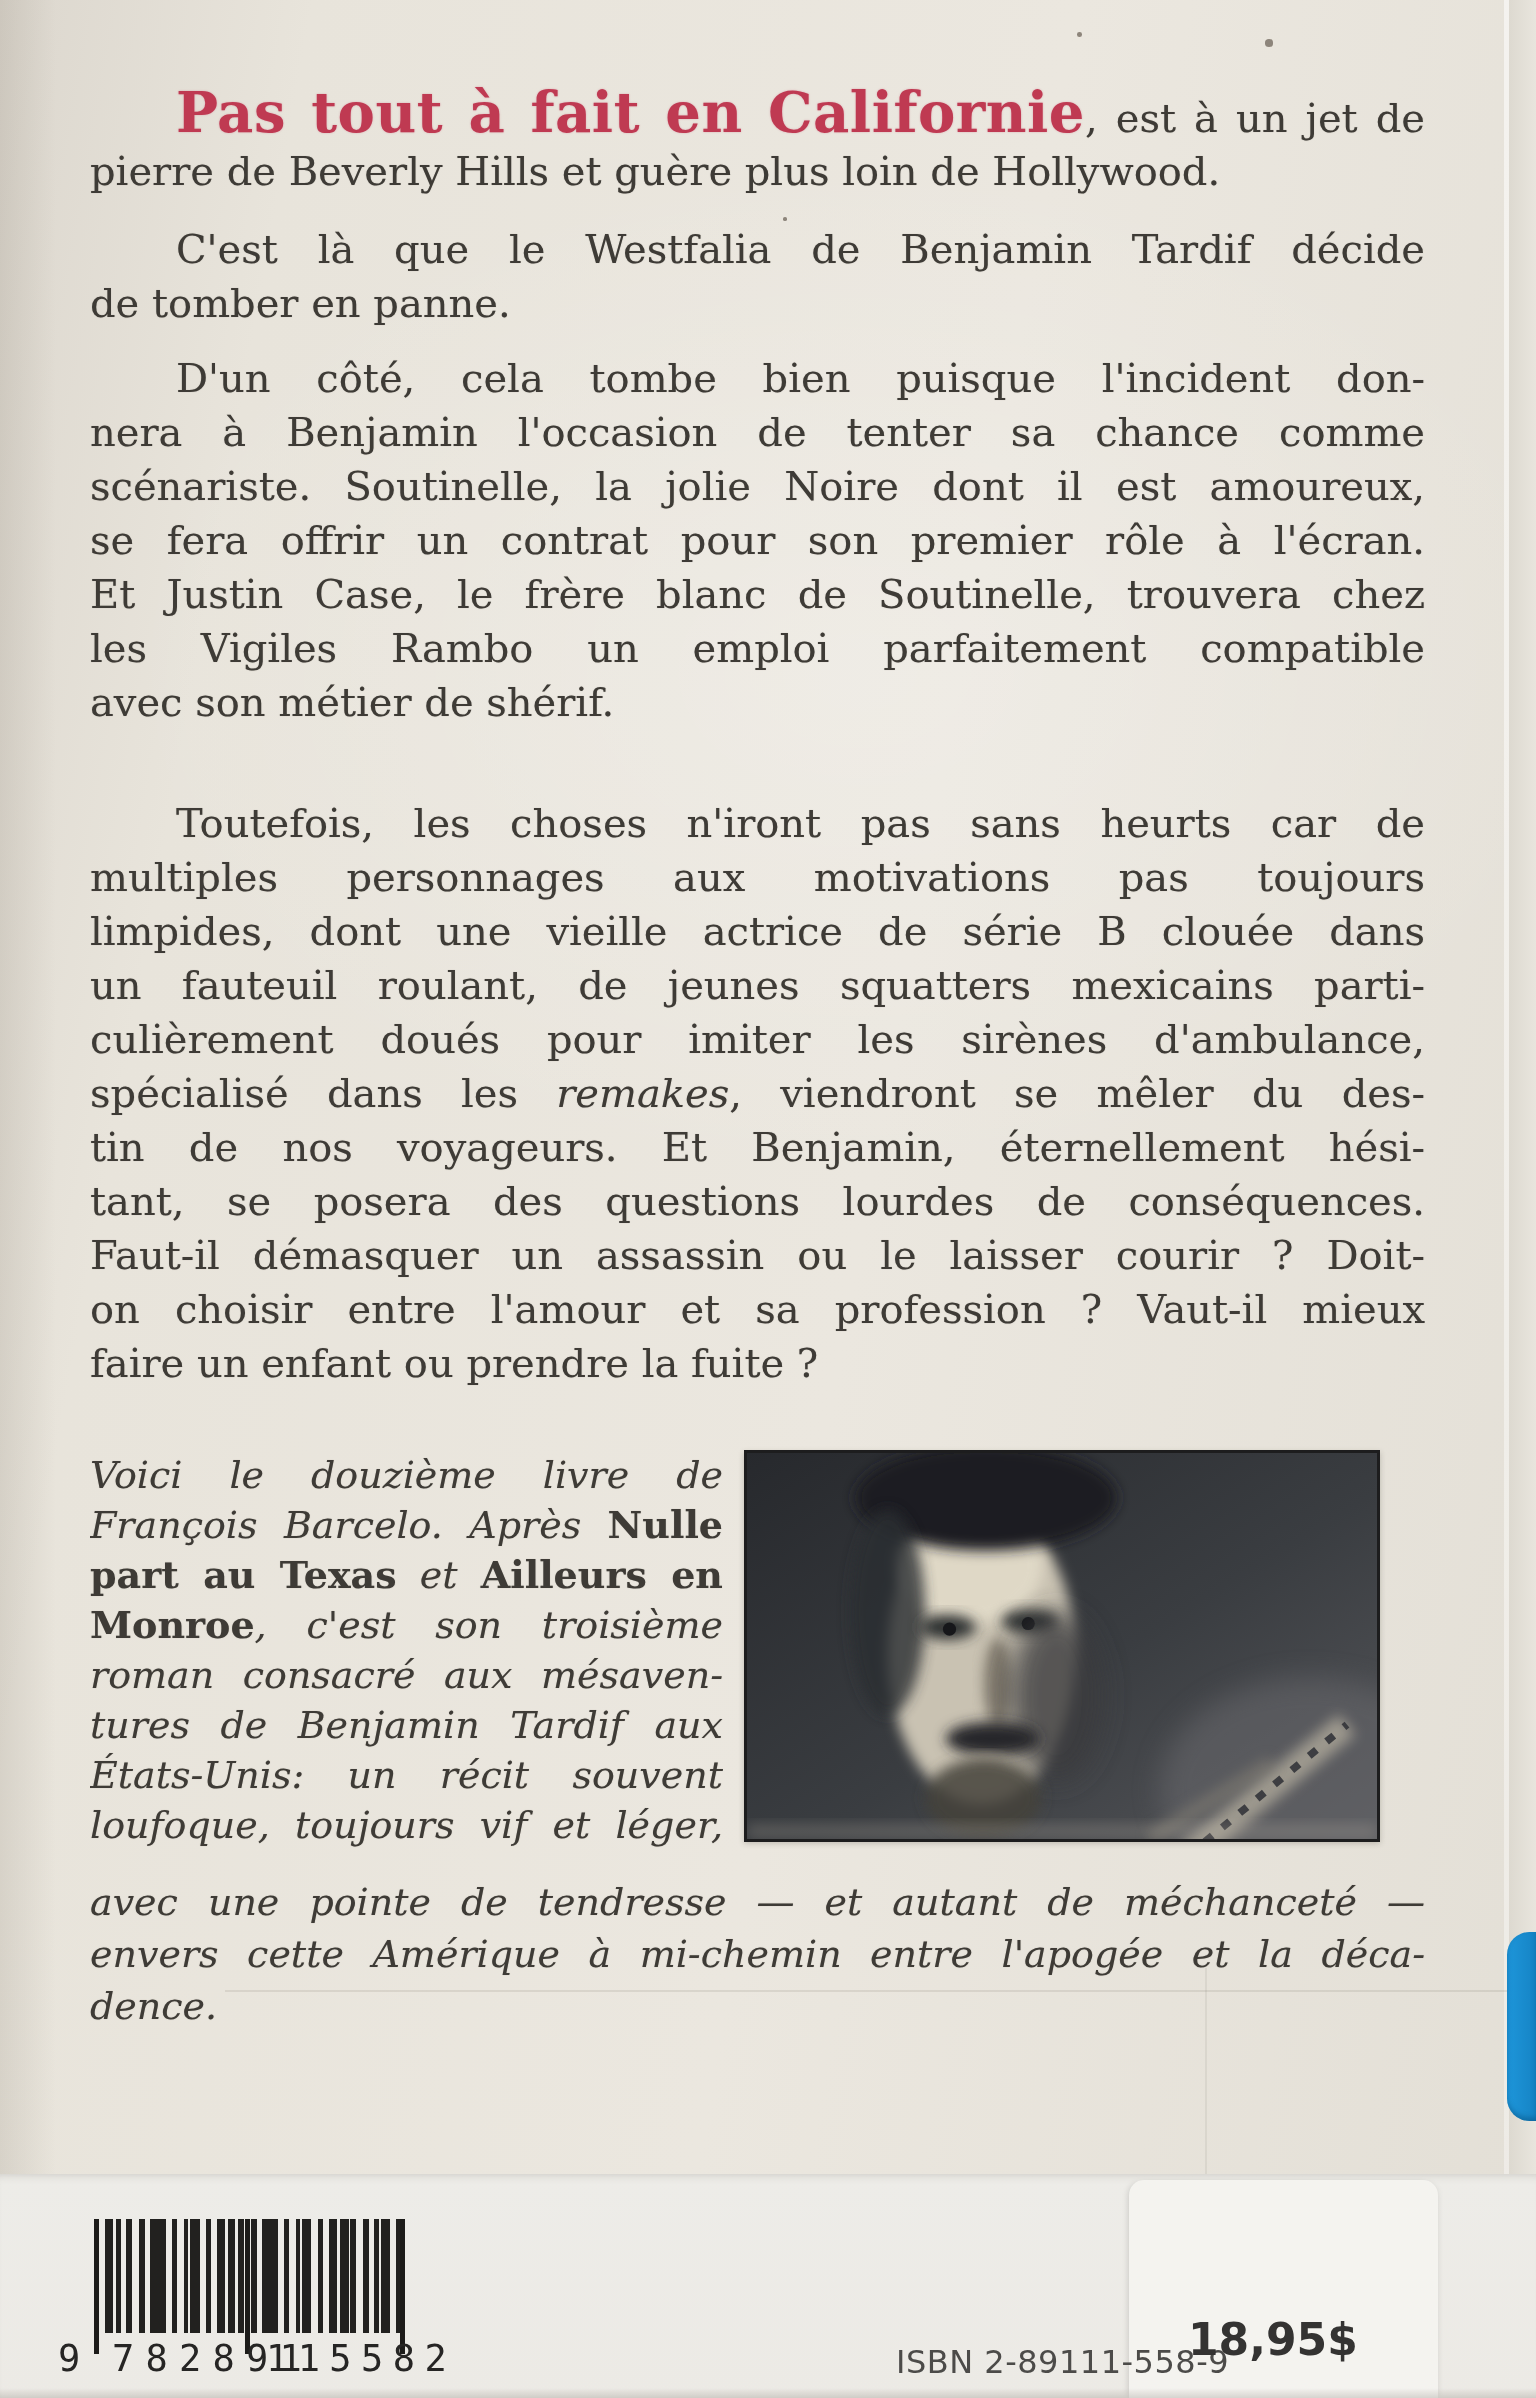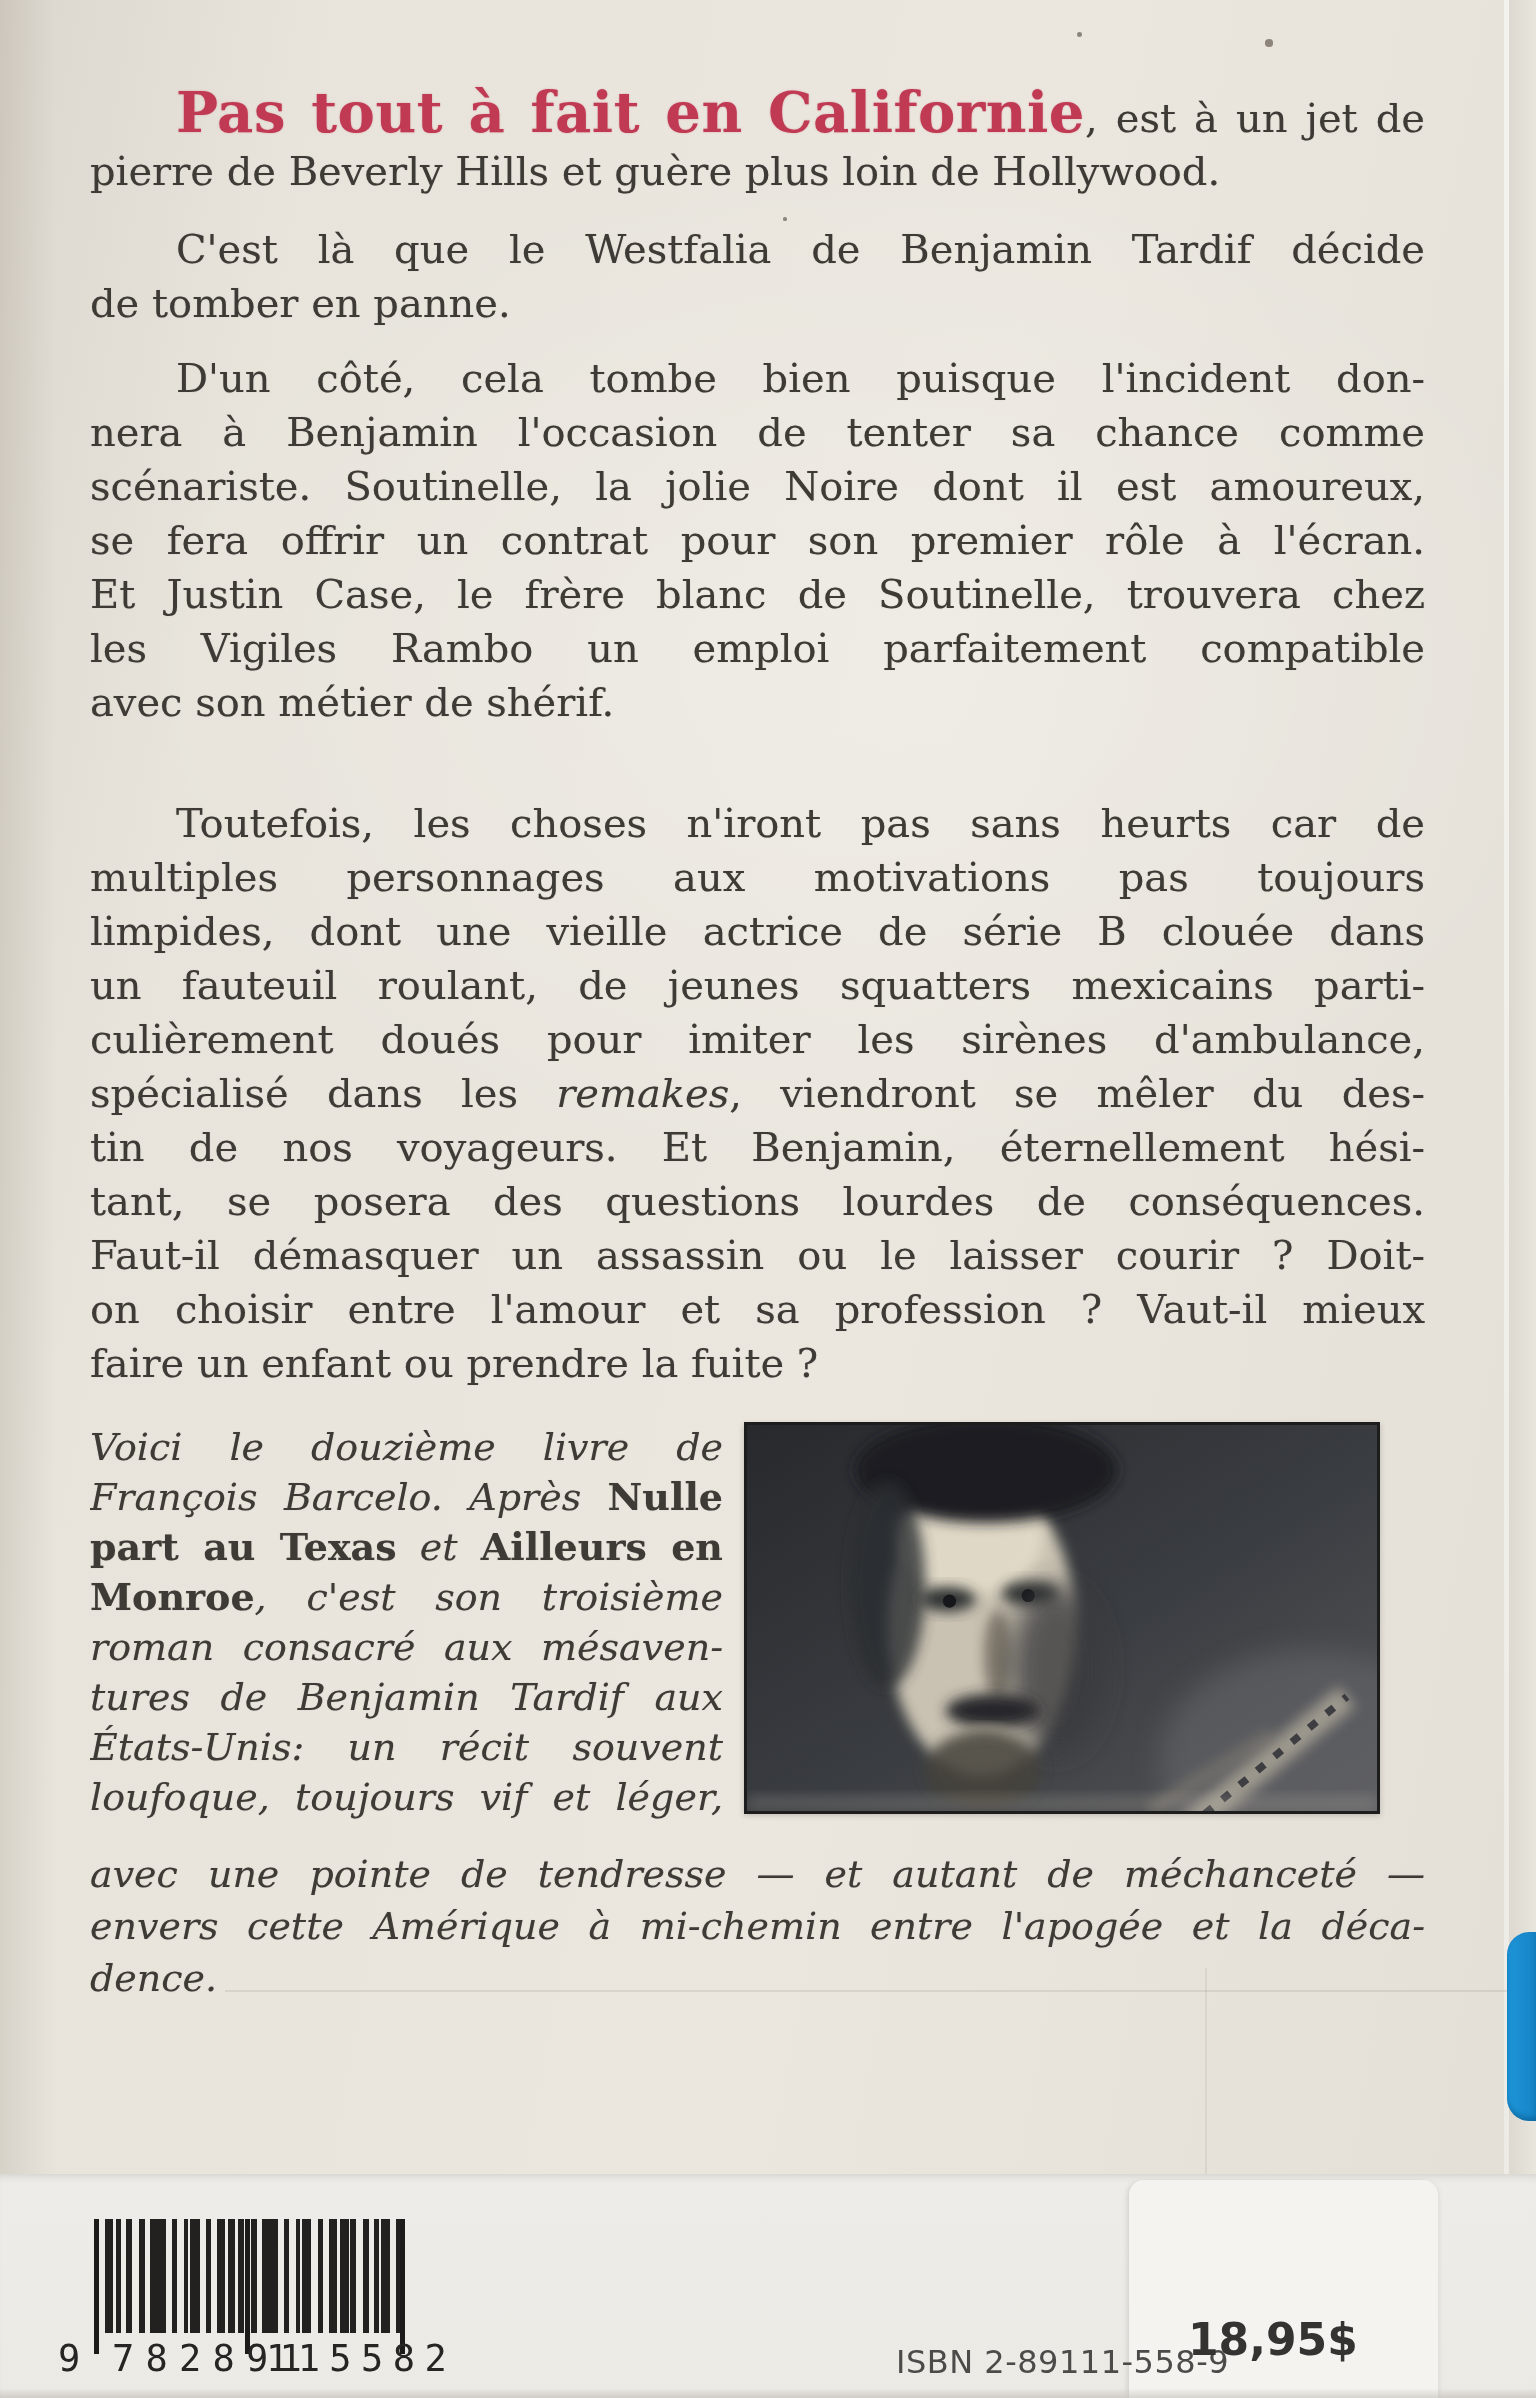--- a/index.html
+++ b/index.html
@@ -41,21 +41,21 @@
   .seg-r{font-weight:700;font-size:56px;color:var(--title_red,#bf3a52);letter-spacing:0.5px;
     text-shadow:0 0 1.9px rgba(200,80,110,.45);}
   .seg-i{font-style:italic;}
   .seg-b{font-weight:700;font-style:normal;}
   .para-intro .line:first-child{height:62px;line-height:60px;}
   .para-westfalia{margin-top:24px;}
   .para-opportunity{margin-top:21px;}
   .para-complications{margin-top:67px;}
 
   
-  .bio-section{margin-top:32px;}
+  .bio-section{margin-top:60px;}
   .bio-row{display:flex;align-items:flex-start;}
   .bio-col{width:633px;}
   .bio-col .line,.bio-full .line{font-style:italic;font-size:38px;line-height:50px;height:50px;}
   .bio-full{margin-top:26px;}
   .bio-full .line{line-height:52px;height:52px;}
   .photo{
     margin-left:20.6px;width:630px;height:386px;flex:none;
     border:3.7px solid #1d1d1e;background:#33363a;
     box-shadow:0 1.9px 5.6px rgba(60,55,45,.25);
   }

